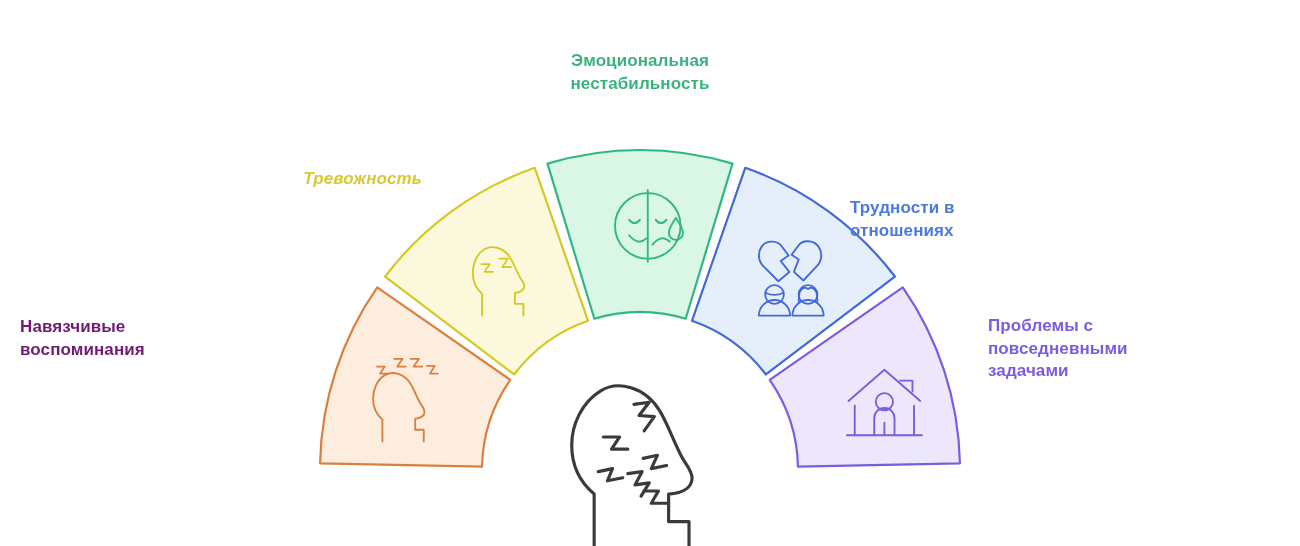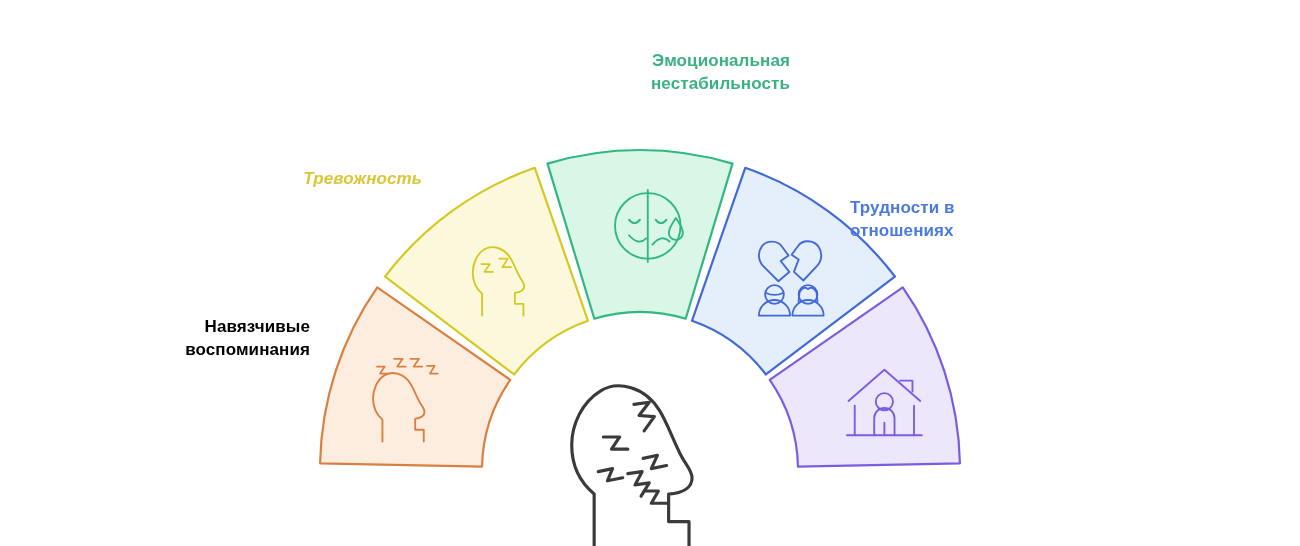--- a/index.html
+++ b/index.html
@@ -32,36 +32,35 @@
     font-weight: bold;
     font-size: 17px;
     line-height: 1.33;
     letter-spacing: 0.1px;
     white-space: pre-line;
   }
   #label-0 { 
     left: 20px;
     top: 316px;
     width: 290px;
-    text-align: right;
-    color: #000000;
+    color: #701a75;
   }
   #label-1 { 
     left: 130px;
     top: 168px;
     width: 292px;
     text-align: right;
     color: #d9c736;
     font-style: italic;
   }
   #label-2 { 
     left: 490px;
     top: 50px;
     width: 300px;
-    text-align: right;
+    text-align: center;
     color: #3ab27f;
   }
   #label-3 { 
     left: 850px;
     top: 157px;
     width: 280px;
     text-align: left;
     color: #4a7ae0;
     margin-top: 40px;
   }
@@ -154,14 +153,17 @@
     </g>
   </svg>
 
   <div class="seg-label" id="label-0">Навязчивые
 воспоминания</div>
   <div class="seg-label" id="label-1">Тревожность</div>
   <div class="seg-label" id="label-2">Эмоциональная
 нестабильность</div>
   <div class="seg-label" id="label-3">Трудности в
 отношениях</div>
+  <div class="seg-label" id="label-4">Проблемы с
+повседневными
+задачами</div>
 
 </div>
 
 </body></html>

